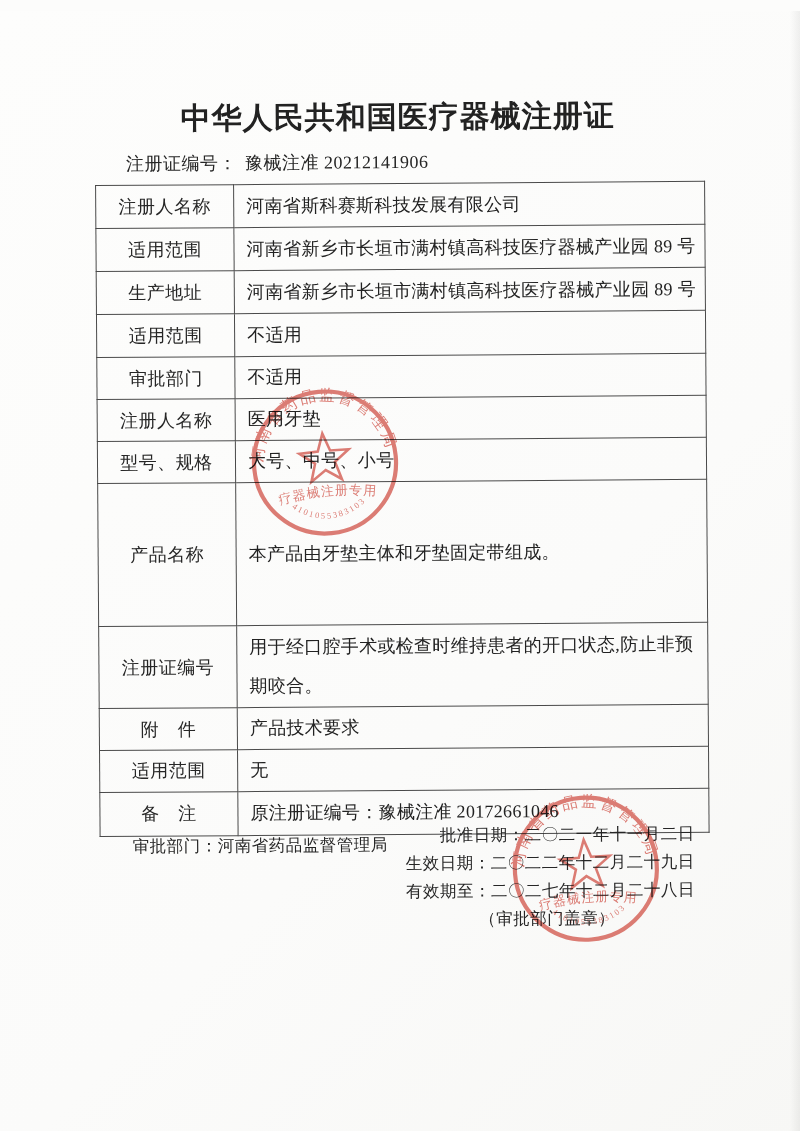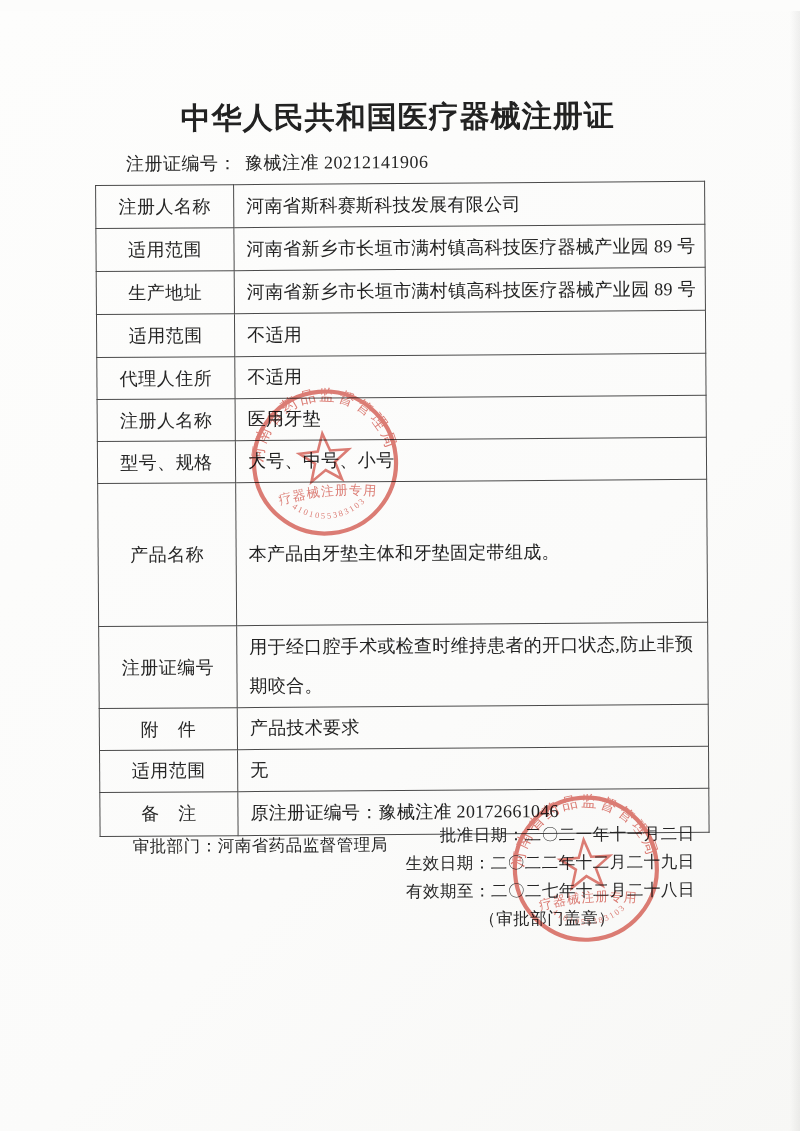--- a/index.html
+++ b/index.html
@@ -113,21 +113,21 @@
       </tr>
       <tr style="height:43px;">
         <td class="lbl">生产地址</td>
         <td class="val">河南省新乡市长垣市满村镇高科技医疗器械产业园 89 号</td>
       </tr>
       <tr style="height:43px;">
         <td class="lbl">适用范围</td>
         <td class="val">不适用</td>
       </tr>
       <tr style="height:42px;">
-        <td class="lbl">代理人住所</td>
+        <td class="lbl">审批部门</td>
         <td class="val">不适用</td>
       </tr>
       <tr style="height:42px;">
         <td class="lbl">注册人名称</td>
         <td class="val">医用牙垫</td>
       </tr>
       <tr style="height:42px;">
         <td class="lbl">型号、规格</td>
         <td class="val">大号、中号、小号</td>
       </tr>

